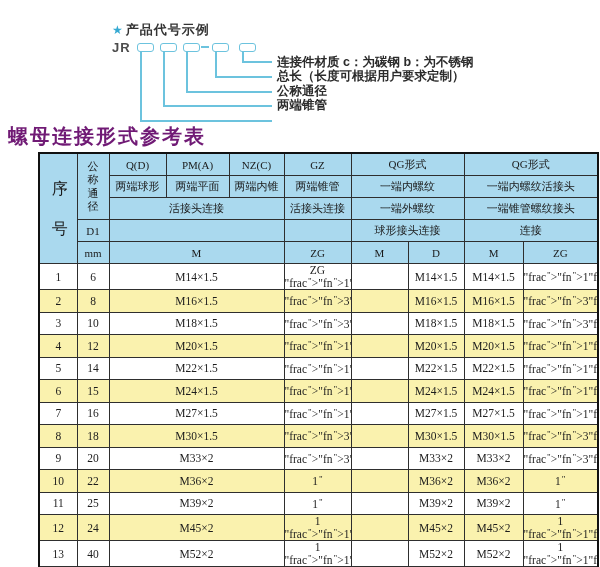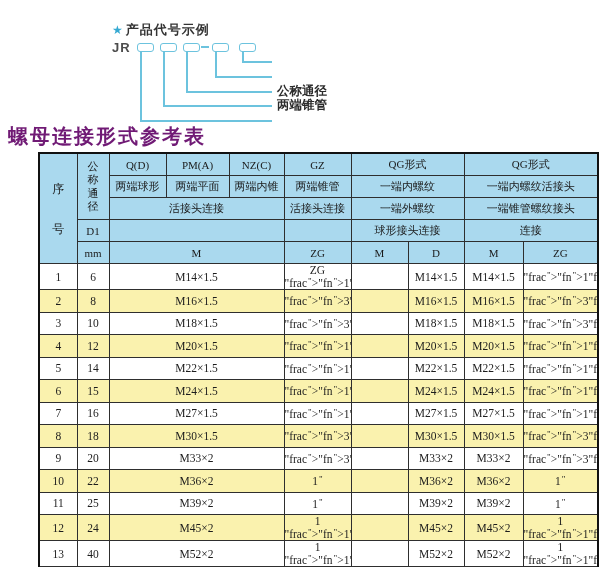--- a/index.html
+++ b/index.html
@@ -36,21 +36,21 @@
 
   
   table.ref { position:absolute; left:38px; top:152px; width:559px; border-collapse:collapse;
               table-layout:fixed; border:2px solid #111; }
   .ref th, .ref td { border:1px solid #2e2e2e; padding:0; text-align:center; vertical-align:middle;
                      font-weight:normal; overflow:hidden; }
   .ref thead th { background:#aad9ee; font-size:11px; height:21px; color:#1a1a1a; }
   .ref tbody td { font-size:11.5px; height:21.5px; background:#ffffff; }
   .ref tbody tr.alt td { background:#faf2ae; }
   .vt { margin:0 auto; word-break:break-all; text-align:center; }
-  .vt-seq { width:13px; font-size:12px; line-height:40px; }
+  .vt-seq { width:13px; font-size:16px; line-height:40px; }
   .vt-dn  { width:12px; font-size:11px; line-height:13.5px; }
   .in { font-size:9px; vertical-align:0.35em; margin-left:1px; }
 </style>
 </head>
 <body>
 
 <div class="page">
 
   <div class="diagram">
     <div class="dg-title">
@@ -69,20 +69,22 @@
     <div class="ch c1h"></div>
     <div class="cv c2v"></div>
     <div class="ch c2h"></div>
     <div class="cv c3v"></div>
     <div class="ch c3h"></div>
     <div class="cv c4v"></div>
     <div class="ch c4h"></div>
     <div class="cv c5v"></div>
     <div class="ch c5h"></div>
 
+    <div class="dg-label l1">连接件材质  c：为碳钢  b：为不锈钢</div>
+    <div class="dg-label l2">总长（长度可根据用户要求定制）</div>
     <div class="dg-label l3">公称通径</div>
     <div class="dg-label l4">两端锥管</div>
   </div>
 
   <div class="tbl-title">螺母连接形式参考表</div>
 
   <table class="ref">
     <colgroup>
       <col style="width:38px">
         <col style="width:32px">

